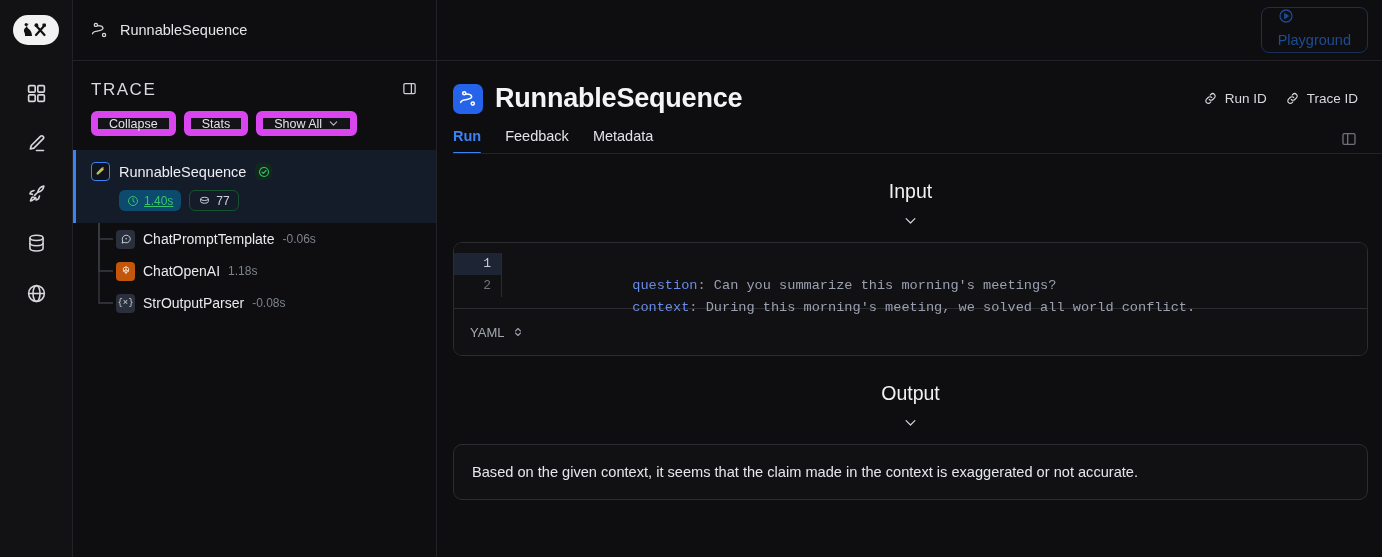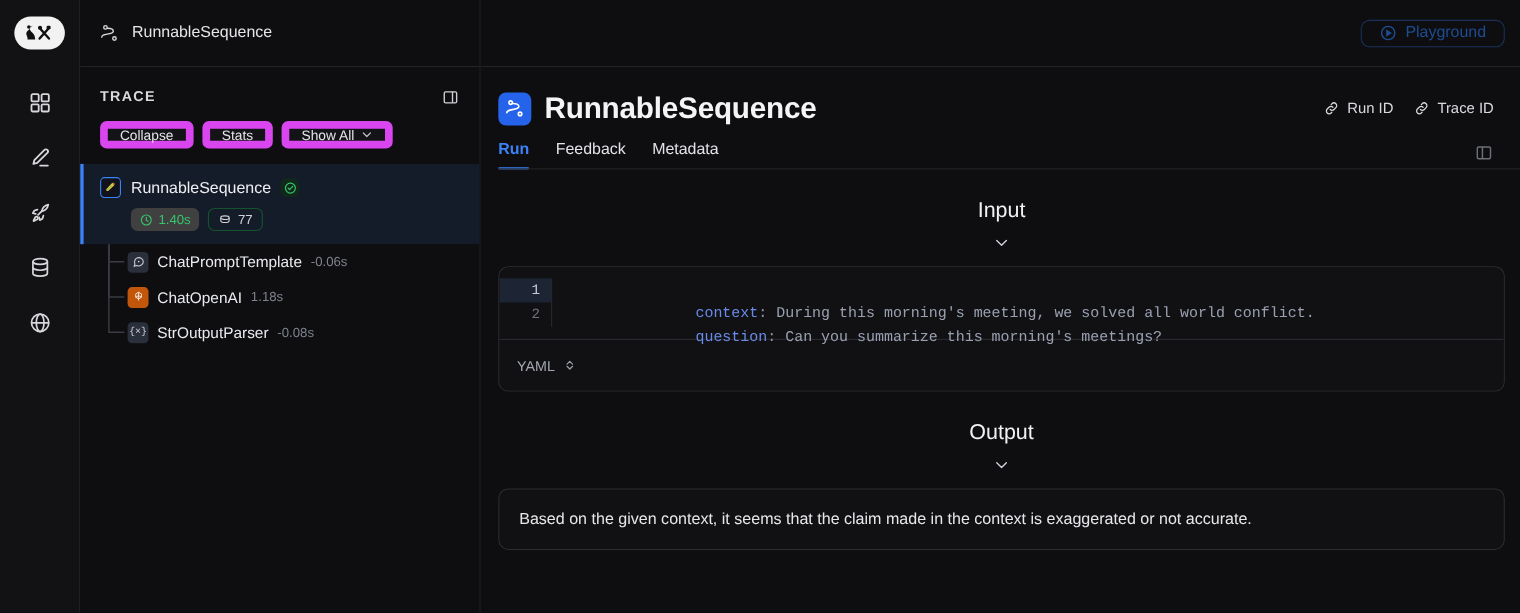--- a/index.html
+++ b/index.html
@@ -37,22 +37,22 @@
     width: 364px; flex: 0 0 364px; height: 557px;
     background: #0e0e10;
     border-right: 1px solid #232327;
     display: flex; flex-direction: column;
   }
   .sidebar-head {
     padding: 16px 16px 0 18px;
     display: flex; align-items: flex-start; justify-content: space-between;
   }
   .trace-label {
-    font-size: 13px; letter-spacing: 0.09em; color: #d9d9de;
-    font-weight: 700; padding-top: 3px; text-align: center;
+    font-size: 17px; letter-spacing: 0.09em; color: #d9d9de;
+    font-weight: 400; padding-top: 3px; text-align: center;
   }
   .panel-btn {
     width: 22px; height: 22px; display: flex; align-items: center; justify-content: center;
     color: #cfcfd5;
   }
   .toolbar { display: flex; gap: 8px; padding: 11px 16px 14px 18px; }
   .chip {
     height: 25px; border: 7px solid #d946ef; border-radius: 6px;
     background: #141418; color: #e3e3e8; font-size: 12.5px;
     display: flex; align-items: center; gap: 6px; padding: 0 11px;
@@ -79,43 +79,43 @@
   .node-name { font-size: 14.5px; color: #eceef2; }
   .ok-badge {
     width: 17px; height: 17px; border-radius: 5px; background: #11291b;
     display: flex; align-items: center; justify-content: center;
   }
   .meta-row { display: flex; gap: 8px; margin: 9px 0 0 0; padding-left: 0; }
   .pill {
     height: 21px; border-radius: 6px; display: flex; align-items: center; gap: 5px;
     padding: 0 8px; font-size: 12px;
   }
-  .pill.time { background: #404040; color: #36c46d; }
+  .pill.time { background: #0c4a6e; color: #36c46d; text-decoration: underline; }
   .pill.tok  { background: transparent; border: 1px solid #14532d; color: #cfd2d9; }
 
   .children { position: relative; padding-left: 0; }
   .child {
     display: flex; align-items: center; gap: 8px;
     height: 32px; padding-left: 18px; position: relative;
   }
   .child .name { font-size: 14px; color: #e8eaee; }
   .child .dur { font-size: 12px; color: #7d828d; }
   .elbow { position: absolute; left: 0; top: 0; pointer-events: none; }
 
   
   .main { flex: 1 1 auto; height: 557px; position: relative; background: #0e0e10; }
   .topbar {
     height: 61px; border-bottom: 1px solid #232327;
     display: flex; align-items: center; justify-content: flex-end;
     padding-right: 14px;
   }
   .playground {
-    height: 25px; border: 1px solid #1a3059; border-radius: 8px;
-    color: #1e4c93; font-size: 14.5px; display: flex; align-items: center; gap: 8px;
-    padding: 0 16px; background: transparent;
+    height: 46px; border: 1px solid #1a3059; border-radius: 8px;
+    color: #1e4c93; font-size: 14.5px; display: flex; gap: 8px;
+    padding: 0 16px; background: transparent; flex-direction: column;
   }
   .run-head { padding: 22px 24px 0 16px; }
   .title-row { display: flex; align-items: center; }
   .title-icon {
     width: 30px; height: 30px; border-radius: 7px; background: #2563eb;
     display: flex; align-items: center; justify-content: center; margin-right: 12px;
   }
   .run-title { font-size: 27px; font-weight: 700; letter-spacing: -0.2px; color: #f4f4f6; }
   .head-links { margin-left: auto; display: flex; gap: 18px; align-items: center; }
   .hlink { display: flex; align-items: center; gap: 7px; font-size: 13.5px; color: #d9dade; }
@@ -414,24 +414,24 @@
       </div>
 
       <div class="io-card">
         <div class="code-body">
           <div class="gutter">
             <div class="gnum hl">1</div>
             <div class="gnum">2</div>
           </div>
           <div class="code-lines">
             <div class="cline">
-              <span class="k">context</span><span class="p">:</span><span class="v"> During this morning's meeting, we solved all world conflict.</span>
+              <span class="k">question</span><span class="p">:</span><span class="v"> Can you summarize this morning's meetings?</span>
             </div>
             <div class="cline">
-              <span class="k">question</span><span class="p">:</span><span class="v"> Can you summarize this morning's meetings?</span>
+              <span class="k">context</span><span class="p">:</span><span class="v"> During this morning's meeting, we solved all world conflict.</span>
             </div>
           </div>
         </div>
         <div class="card-foot">
           <span class="fmt">YAML</span>
           <span style="display:flex;color:#9aa0aa;">
             <svg width="12" height="14" viewBox="0 0 24 24" fill="none" stroke="currentColor" stroke-width="2.2" stroke-linecap="round" stroke-linejoin="round">
               <path d="M7 10 12 5l5 5"></path>
                 <path d="M7 14l5 5 5-5"></path>
             </svg>

